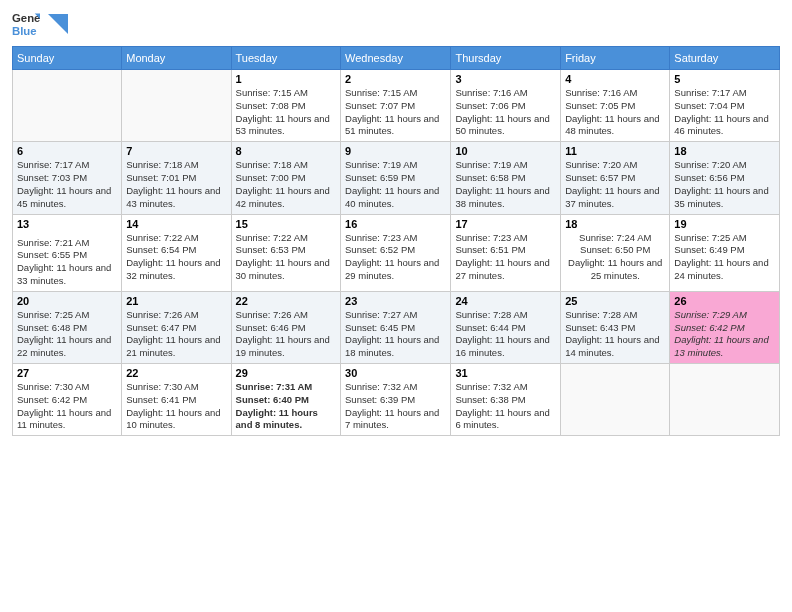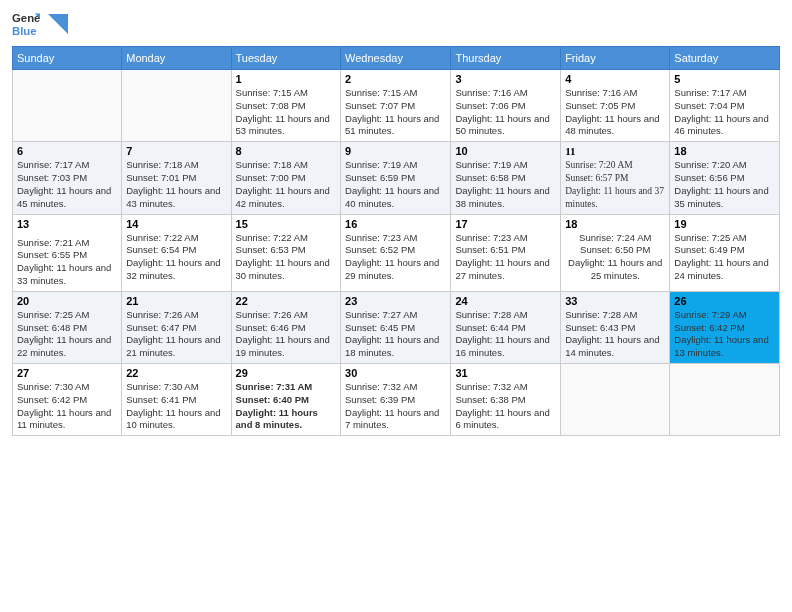--- a/index.html
+++ b/index.html
@@ -178,21 +178,21 @@
             <div class="day-info" style="white-space: pre-line;">Sunrise: 7:19 AM
 Sunset: 6:59 PM
 Daylight: 11 hours and 40 minutes.</div>
           </td>
           <td style="background: rgb(240, 244, 248);">
             <span class="day-num">10</span>
             <div class="day-info" style="white-space: pre-line;">Sunrise: 7:19 AM
 Sunset: 6:58 PM
 Daylight: 11 hours and 38 minutes.</div>
           </td>
-          <td style="background: rgb(240, 244, 248); font-family: Liberation Serif, serif;">
+          <td style="background: rgb(240, 244, 248);">
             <span class="day-num">11</span>
             <div class="day-info" style="white-space: pre-line;">Sunrise: 7:20 AM
 Sunset: 6:57 PM
 Daylight: 11 hours and 37 minutes.</div>
           </td>
           <td style="background: rgb(240, 244, 248);">
             <span class="day-num">18</span>
             <div class="day-info" style="white-space: pre-line;">Sunrise: 7:20 AM
 Sunset: 6:56 PM
 Daylight: 11 hours and 35 minutes.</div>
@@ -267,28 +267,28 @@
 Sunset: 6:45 PM
 Daylight: 11 hours and 18 minutes.</div>
           </td>
           <td style="background: rgb(240, 244, 248);">
             <span class="day-num">24</span>
             <div class="day-info" style="white-space: pre-line;">Sunrise: 7:28 AM
 Sunset: 6:44 PM
 Daylight: 11 hours and 16 minutes.</div>
           </td>
           <td style="background: rgb(240, 244, 248);">
-            <span class="day-num">33</span>
+            <span class="day-num">25</span>
             <div class="day-info" style="white-space: pre-line;">Sunrise: 7:28 AM
 Sunset: 6:43 PM
 Daylight: 11 hours and 14 minutes.</div>
           </td>
-          <td style="background: #0ea5e9;">
+          <td style="background: #f9a8d4;">
             <span class="day-num">26</span>
-            <div class="day-info" style="white-space: pre-line;">Sunrise: 7:29 AM
+            <div class="day-info" style="white-space: pre-line; font-style: italic;">Sunrise: 7:29 AM
 Sunset: 6:42 PM
 Daylight: 11 hours and 13 minutes.</div>
           </td>
         </tr>
         <tr>
           <td>
             <span class="day-num">27</span>
             <div class="day-info" style="white-space: pre-line;">Sunrise: 7:30 AM
 Sunset: 6:42 PM
 Daylight: 11 hours and 11 minutes.</div>

